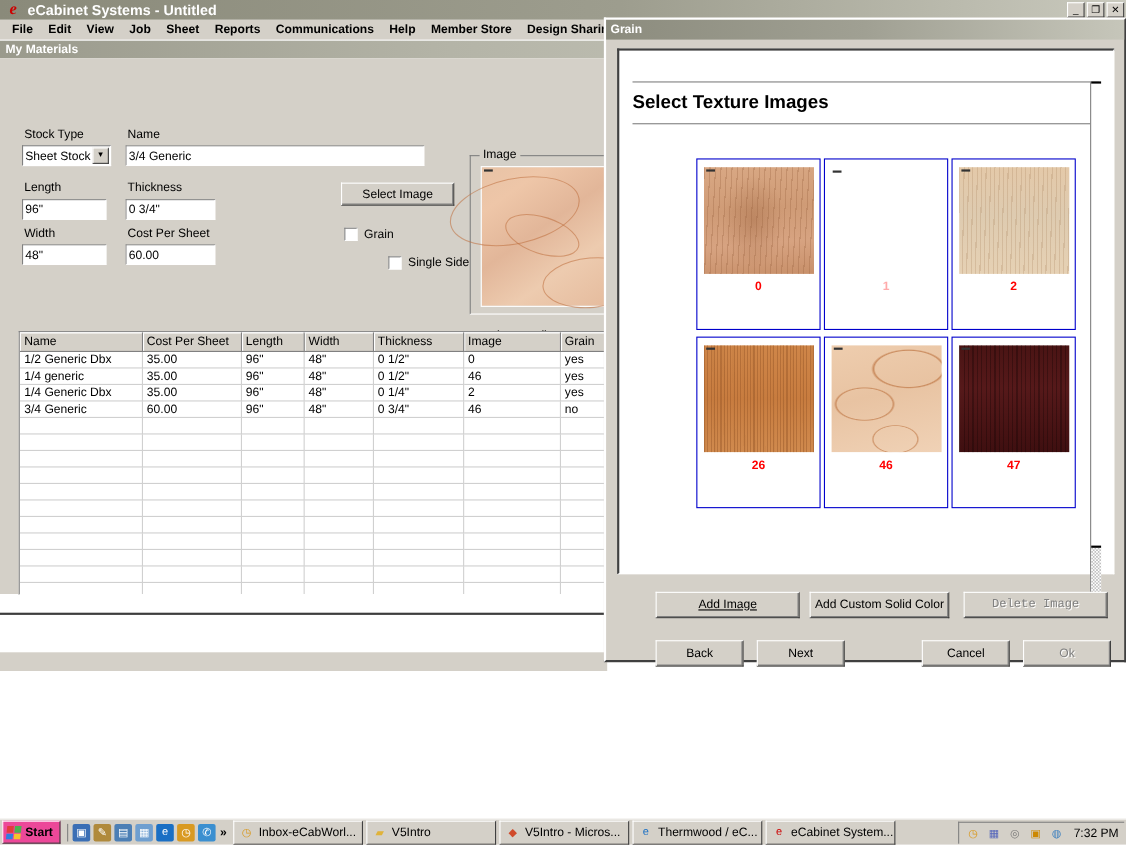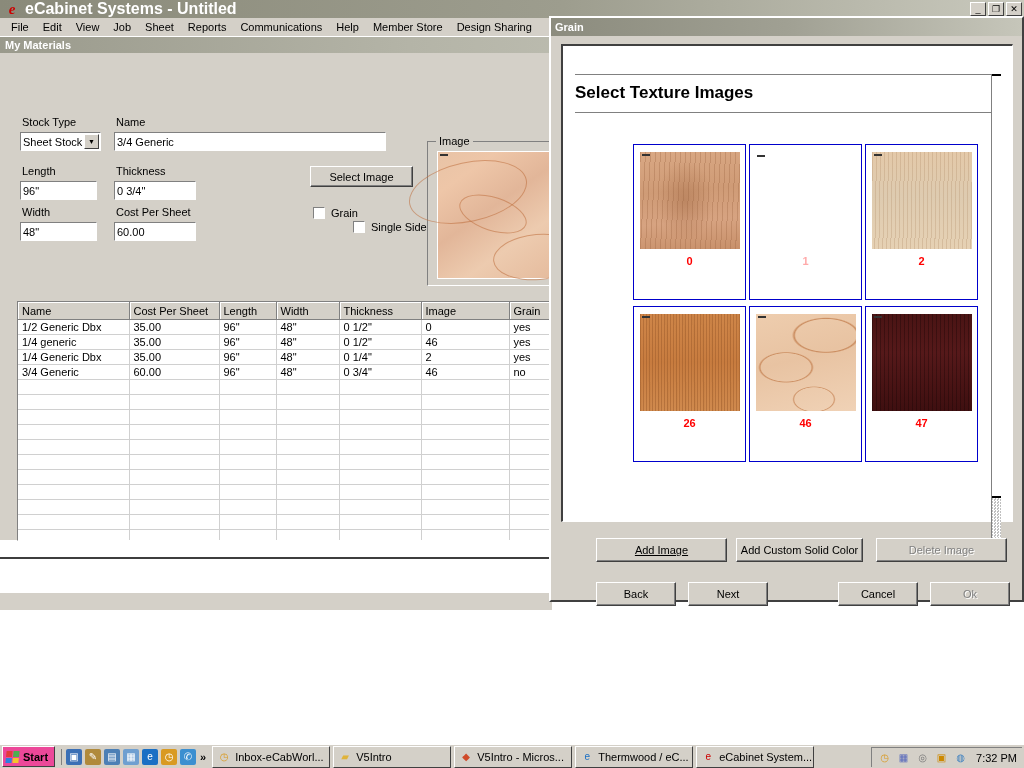--- a/index.html
+++ b/index.html
@@ -24,42 +24,42 @@
     background: linear-gradient(to right, #8a8a7a 0%, #9d9d8e 55%, #c9c9bd 100%);
     display: flex; align-items: center;
   }
   #app-titlebar .logo {
     width: 18px; height: 16px; margin-left: 3px; margin-right: 4px;
     display: flex; align-items: center; justify-content: center;
     font-family: "Liberation Serif", serif; font-style: italic;
     font-weight: bold; font-size: 15px; color: #cc0000;
   }
   #app-titlebar .title {
-    font-size: 16px; font-weight: bold; color: #ffffff;
+    font-size: 13px; font-weight: bold; color: #ffffff;
     letter-spacing: 0px;
   }
   #app-win-buttons {
     position: absolute; right: 2px; top: 2px; display: flex; gap: 2px;
   }
   .winbtn {
     width: 16px; height: 14px;
     background: #d4d0c8;
     border-top: 1px solid #ffffff; border-left: 1px solid #ffffff;
     border-right: 1px solid #404040; border-bottom: 1px solid #404040;
     display: flex; align-items: center; justify-content: center;
     font-size: 9px; line-height: 1; color: #000;
     font-family: "Liberation Sans", sans-serif;
   }
   #menubar {
     position: absolute; left: 0; top: 18px; width: 1024px; height: 18px;
     background: #d4d0c8; display: flex; align-items: center;
     padding-left: 4px;
   }
   #menubar .menu-item {
-    padding: 1px 7px; font-size: 11px; color: #000000; white-space: nowrap;
+    padding: 1px 7px; font-size: 11px; color: #000000; white-space: nowrap; font-weight: bold;
   }
 
   #panel-title {
     position: absolute; left: 0; top: 37px; width: 1024px; height: 16px;
     background: linear-gradient(to right, #9a9a8c 0%, #b4b4a7 40%, #cfcfc4 100%);
     display: flex; align-items: center; padding-left: 5px;
     font-size: 11px; font-weight: bold; color: #ffffff;
   }
 
   
@@ -363,21 +363,21 @@
 
       <span class="fld-label" style="left:116px; top:153px;">Cost Per Sheet</span>
       <div class="txtbox" style="left:114px; top:169px; width:82px; height:19px;">60.00</div>
 
       <div class="btn" style="left:310px; top:113px; width:103px; height:21px;">Select Image</div>
 
       <div class="chk-row" style="left:313px; top:154px;">
         <span class="chk-box"></span>
         <span>Grain</span>
       </div>
-      <div class="chk-row" style="left:313px; top:168px;padding-left:40px;">
+      <div class="chk-row" style="left:313px; top:180px;padding-left:40px;">
         <span class="chk-box"></span>
         <span>Single Side</span>
       </div>
 
       <div id="image-group"></div>
       <span id="image-group-label">Image</span>
       <div id="image-preview">
         <span class="thumb-tick" style="left:2px; top:2px;"></span>
         <span class="grain1" style="left:-30px; top:10px; width:120px; height:60px; transform:rotate(-12deg);"></span>
         <span class="grain2" style="left:20px; top:45px; width:70px; height:34px; transform:rotate(18deg);"></span>
@@ -602,21 +602,21 @@
 
       <div id="dlg-scrollbar">
         <div class="sb-thumb"></div>
         <div class="sb-track"></div>
         <div class="sb-thumb b"></div>
       </div>
     </div>
 
     <div class="btn" style="left:45px; top:520px; width:131px; height:24px;text-decoration:underline;">Add Image</div>
     <div class="btn" style="left:185px; top:520px; width:127px; height:24px;">Add Custom Solid Color</div>
-    <div class="btn disabled" style="left:325px; top:520px; width:131px; height:24px;">Delete Image</div>
+    <div class="btn disabled" style="left:325px; top:520px; width:131px; height:24px;font-family:Liberation Mono, monospace;">Delete Image</div>
 
     <div class="btn" style="left:45px; top:564px; width:80px; height:24px;">Back</div>
     <div class="btn" style="left:137px; top:564px; width:80px; height:24px;">Next</div>
     <div class="btn" style="left:287px; top:564px; width:80px; height:24px;">Cancel</div>
     <div class="btn disabled" style="left:379px; top:564px; width:80px; height:24px;">Ok</div>
   </div>
 
   <div id="taskbar">
     <div id="start-button">
       <span class="flag">

